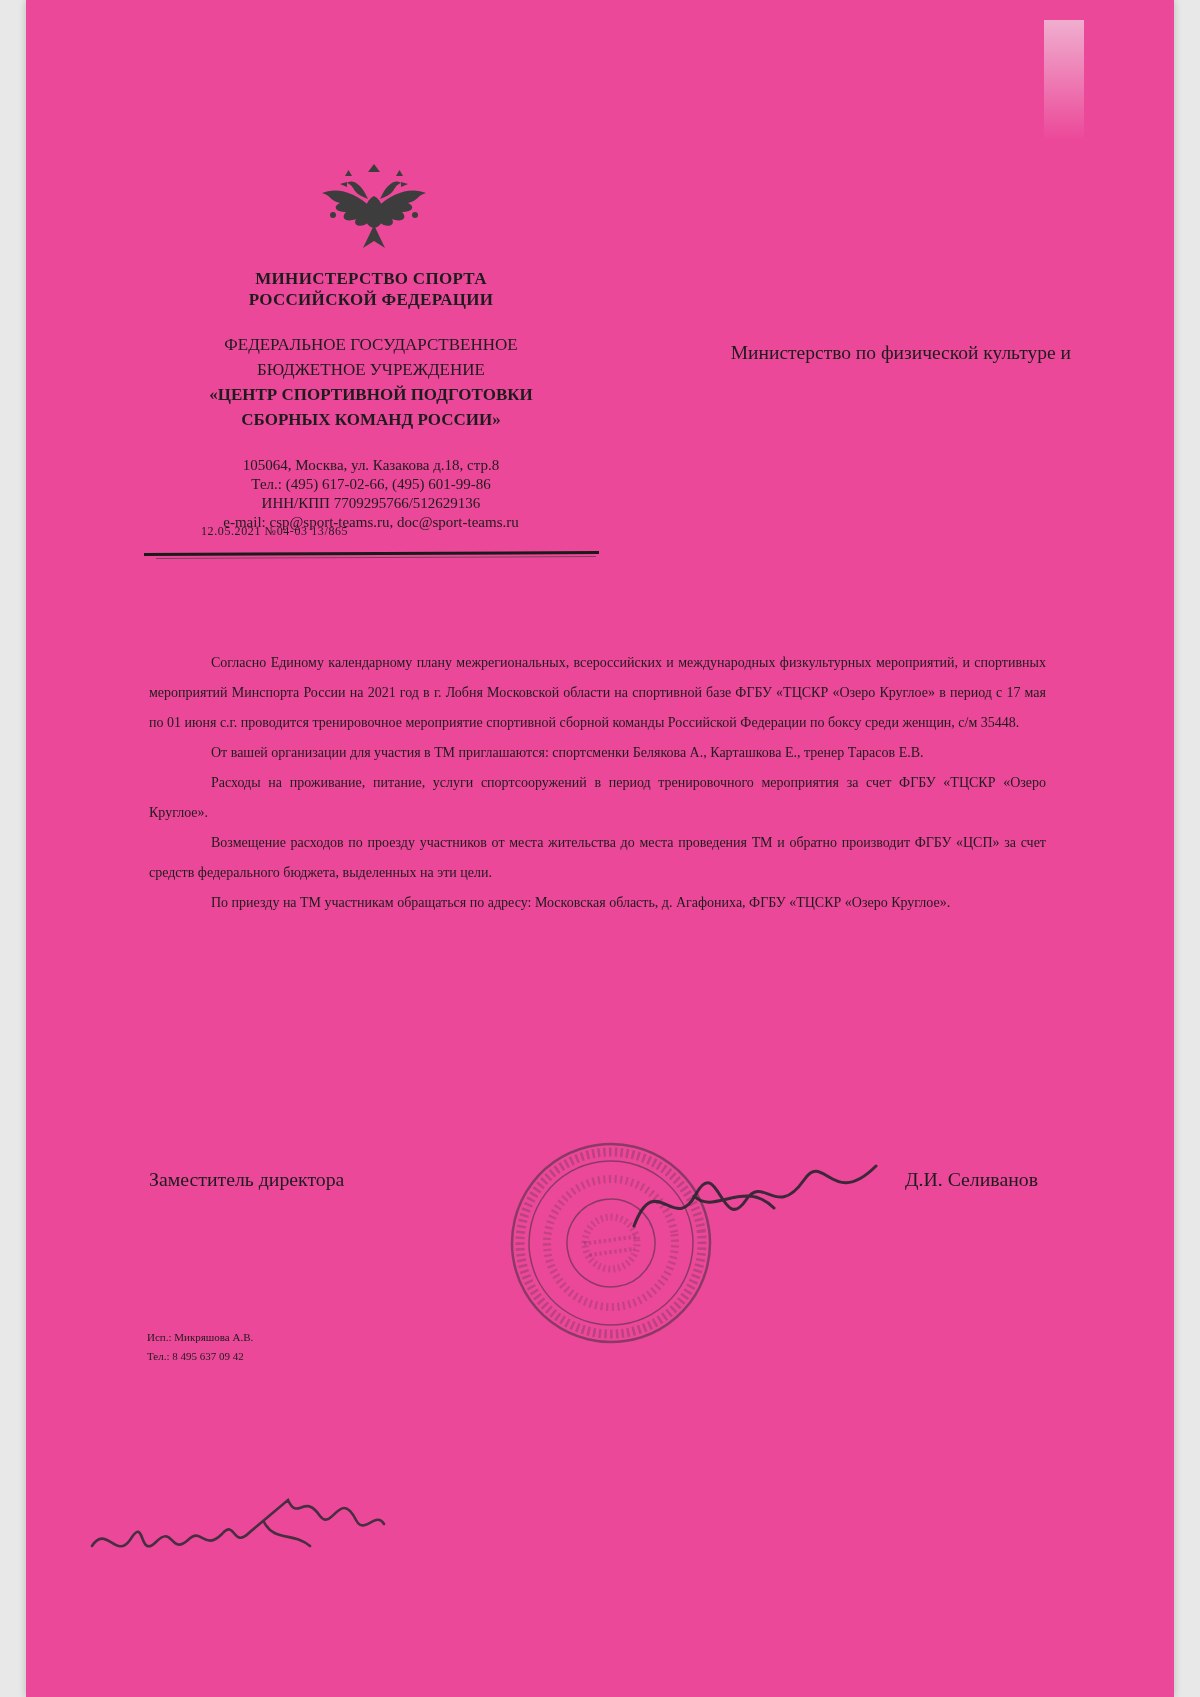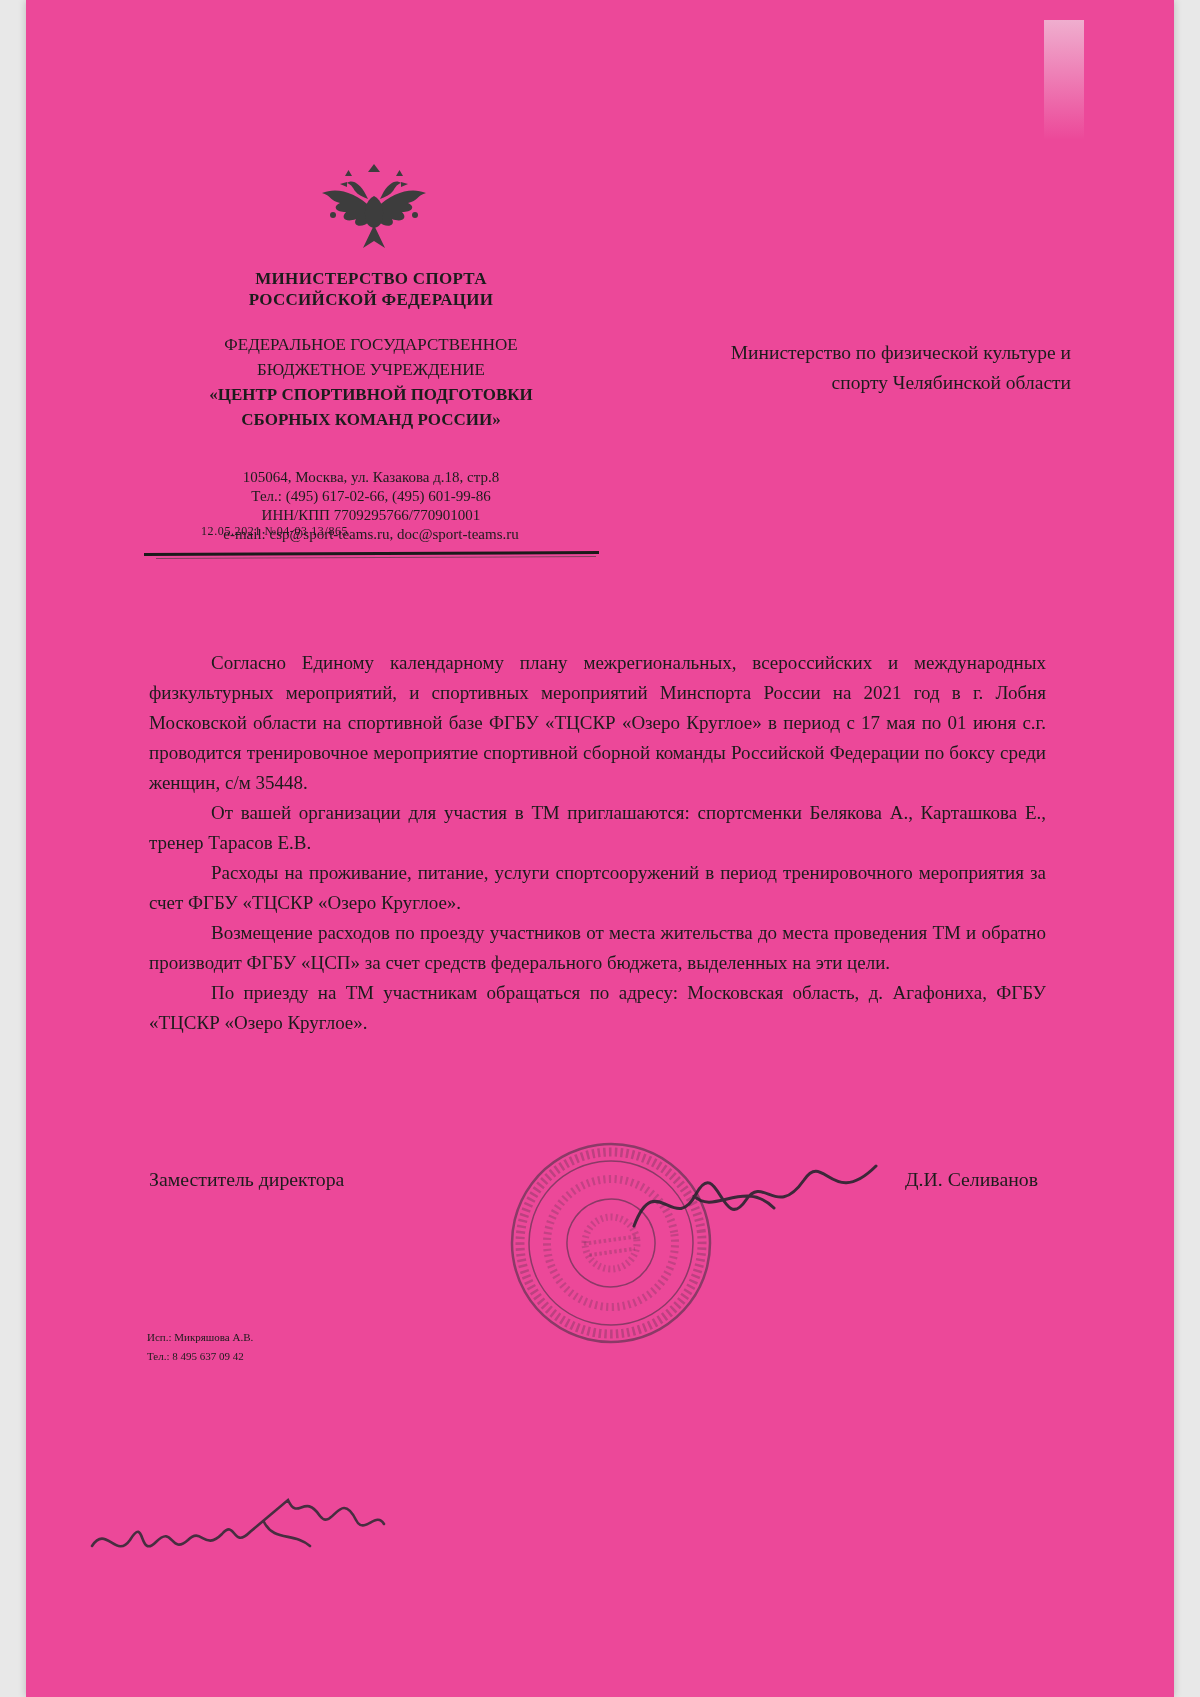--- a/index.html
+++ b/index.html
@@ -16,21 +16,21 @@
   
   .scan-smudge{position:absolute;right:90px;top:20px;width:40px;height:120px;background:linear-gradient(#f2f2f2,transparent);opacity:.6;}
 
   .emblem{position:absolute;left:288px;top:162px;width:120px;height:102px;}
 
   .sender{position:absolute;left:110px;top:268px;width:470px;text-align:center;}
   .ministry-line{font-weight:bold;font-size:17px;line-height:21px;letter-spacing:.3px;}
   .org-block{margin-top:22px;}
   .org-line{font-size:17px;line-height:25px;}
   .org-line.bold{font-weight:bold;}
-  .contact-block{margin-top:36px;}
+  .contact-block{margin-top:24px;}
   .contact-line{font-size:15px;line-height:19px;}
   .email-link{}
   .ref-block{
     position:absolute;left:120px;top:524px;width:452px;
     font-size:12px;letter-spacing:.6px;text-align:left;
     padding:0 0 4px 55px;
   }
   .ref-underline{
     position:absolute;left:118px;top:552px;width:455px;height:3px;
     background:#1a1a1a;transform:rotate(-.25deg);
@@ -40,21 +40,21 @@
     background:#3a3a3a;transform:rotate(-.25deg);opacity:.6;
   }
 
   .recipient{
     position:absolute;left:575px;top:338px;width:470px;
     font-size:19.5px;line-height:30px;text-align:right;
   }
 
   .body-text{
     position:absolute;left:123px;top:648px;width:897px;
-    font-size:19px;line-height:30px;text-align:justify;
+    font-size:14px;line-height:30px;text-align:justify;
   }
   .body-text p{margin:0;text-indent:62px;}
 
   .sig-row{position:absolute;left:123px;top:1168px;width:897px;font-size:19.8px;}
   .sig-position{position:absolute;left:0;top:0;}
   .sig-name{position:absolute;right:8px;top:0;}
 
   .stamp{position:absolute;left:478px;top:1136px;width:214px;height:214px;transform:rotate(-8deg);opacity:.85;}
   .signature-svg{position:absolute;left:598px;top:1138px;width:270px;height:130px;}
 
@@ -91,32 +91,31 @@
     <div class="ministry-line">РОССИЙСКОЙ ФЕДЕРАЦИИ</div>
     <div class="org-block">
       <div class="org-line">ФЕДЕРАЛЬНОЕ ГОСУДАРСТВЕННОЕ</div>
       <div class="org-line">БЮДЖЕТНОЕ УЧРЕЖДЕНИЕ</div>
       <div class="org-line bold">«ЦЕНТР СПОРТИВНОЙ ПОДГОТОВКИ</div>
       <div class="org-line bold">СБОРНЫХ КОМАНД РОССИИ»</div>
     </div>
     <div class="contact-block">
       <div class="contact-line">105064, Москва, ул. Казакова д.18, стр.8</div>
       <div class="contact-line">Тел.: (495) 617-02-66, (495) 601-99-86</div>
-      <div class="contact-line">ИНН/КПП 7709295766/770901001</div>
+      <div class="contact-line">ИНН/КПП 7709295766/512629136</div>
       <div class="contact-line"><span>e-mail: </span><span class="email-link">csp@sport-teams.ru</span><span>, </span><span class="email-link">doc@sport-teams.ru</span></div>
     </div>
   </div>
 
   <div class="ref-block">12.05.2021 №04-03 13/865</div>
   <div class="ref-underline"></div>
   <div class="ref-underline2"></div>
 
   <div class="recipient">
     <div>Министерство по физической культуре и</div>
-    <div>спорту Челябинской области</div>
   </div>
 
   <div class="body-text">
     <p>Согласно Единому календарному плану межрегиональных, всероссийских и международных физкультурных мероприятий, и спортивных мероприятий Минспорта России на 2021 год в г. Лобня Московской области на спортивной базе ФГБУ «ТЦСКР «Озеро Круглое» в период с 17 мая по 01 июня с.г. проводится тренировочное мероприятие спортивной сборной команды Российской Федерации по боксу среди женщин, с/м 35448.</p>
     <p>От вашей организации для участия в ТМ приглашаются: спортсменки Белякова А., Карташкова Е., тренер Тарасов Е.В.</p>
     <p>Расходы на проживание, питание, услуги спортсооружений в период тренировочного мероприятия за счет ФГБУ «ТЦСКР «Озеро Круглое».</p>
     <p>Возмещение расходов по проезду участников от места жительства до места проведения ТМ и обратно производит ФГБУ «ЦСП» за счет средств федерального бюджета, выделенных на эти цели.</p>
     <p>По приезду на ТМ участникам обращаться по адресу: Московская область, д. Агафониха, ФГБУ «ТЦСКР «Озеро Круглое».</p>
   </div>
 

